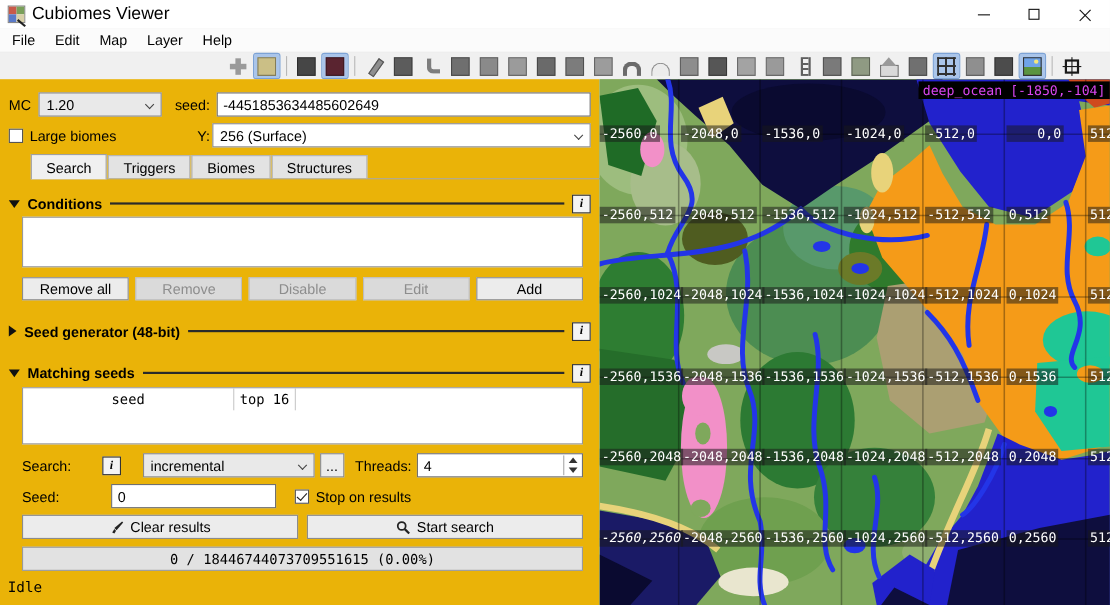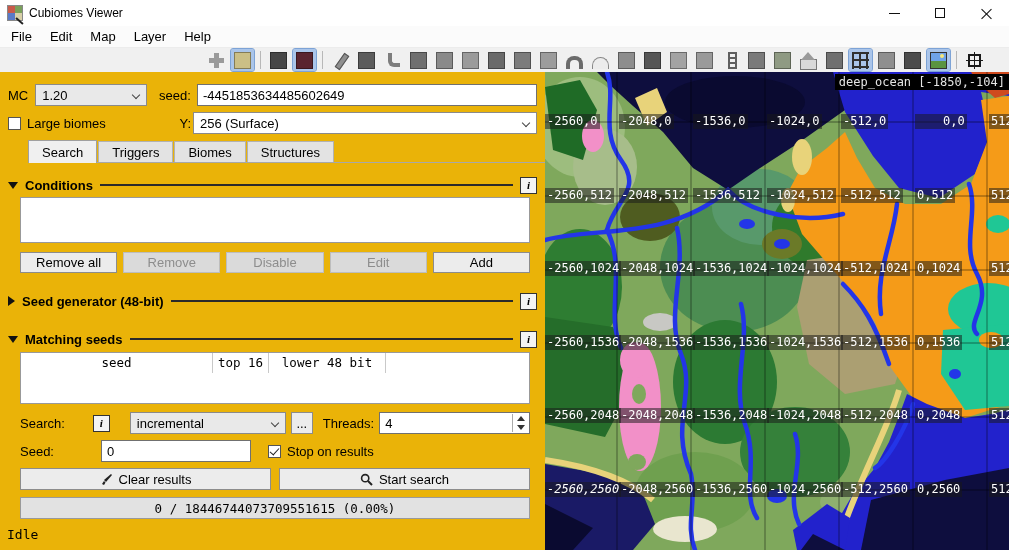--- a/index.html
+++ b/index.html
@@ -5,21 +5,21 @@
   * { margin:0; padding:0; box-sizing:border-box; }
   html,body { width:1009px; height:550px; overflow:hidden; }
   body { font-family:"Liberation Sans", sans-serif; font-size:13px; color:#000; background:#f0f0f0; }
   #window { position:relative; width:1009px; height:550px; background:#f0f0f0; }
 
   
   #titlebar { position:absolute; left:0; top:0; width:1009px; height:26px; background:#ffffff; display:flex; align-items:center; }
   #app-icon { width:16px; height:16px; margin:0 6px 0 7px; position:relative; display:grid; grid-template-columns:1fr 1fr; grid-template-rows:1fr 1fr; border:1px solid #888; }
   #app-icon .q1{background:#c85a4a;} #app-icon .q2{background:#7aa05a;} #app-icon .q3{background:#5a7ac8;} #app-icon .q4{background:#d8d0a8;}
   #app-icon:after { content:""; position:absolute; right:-2px; bottom:-2px; width:9px; height:2px; background:#222; transform:rotate(40deg); }
-  #title-text { font-size:12px; }
+  #title-text { font-size:16px; }
   #win-controls { margin-left:auto; display:flex; height:26px; }
   .win-btn { width:46px; height:26px; display:flex; align-items:center; justify-content:center; color:#111; font-size:13px; }
   .glyph-min { width:11px; height:0; border-top:1px solid #111; display:block; }
   .glyph-max { width:10px; height:10px; border:1px solid #111; display:block; }
   .glyph-close { position:relative; width:11px; height:11px; display:block; }
   .glyph-close:before,.glyph-close:after{ content:""; position:absolute; left:5px; top:-1px; width:1px; height:14px; background:#111; }
   .glyph-close:before{ transform:rotate(45deg);} .glyph-close:after{ transform:rotate(-45deg);}
 
   
   #menubar { position:absolute; left:0; top:26px; width:1009px; height:22px; background:#fbfbfb; display:flex; align-items:center; padding-left:2px; border-bottom:1px solid #ececec; }
@@ -80,21 +80,21 @@
   .spin .up { width:0;height:0;border-left:4px solid transparent;border-right:4px solid transparent;border-bottom:5px solid #333; }
   .spin .dn { width:0;height:0;border-left:4px solid transparent;border-right:4px solid transparent;border-top:5px solid #333; }
 
   #progress { position:absolute; left:20px; top:425px; width:510px; height:22px; background:#e2e2e2; border:1px solid #9a9a9a; display:flex; align-items:center; justify-content:center; font-family:"DejaVu Sans Mono", monospace; font-size:12.5px; }
   #status { position:absolute; left:7px; top:455px; font-family:"DejaVu Sans Mono", monospace; font-size:13px; }
 
   
   #map { position:absolute; left:545px; top:72px; width:464px; height:478px; overflow:hidden; background:#7fa85c; }
   #map svg { position:absolute; left:0; top:0; }
   .map-label { position:absolute; font:12px "DejaVu Sans Mono", monospace; color:#fff; background:rgba(25,25,25,.52); padding:0 2px; white-space:nowrap; line-height:15px; }
-  #hover-label { position:absolute; top:2px; right:0; font:12px "DejaVu Sans Mono", monospace; color:#e5e5e5; background:#000; padding:1px 4px; white-space:nowrap; }
+  #hover-label { position:absolute; top:2px; right:0; font:12px "DejaVu Sans Mono", monospace; color:#d946ef; background:#000; padding:1px 4px; white-space:nowrap; }
 </style>
 </head>
 <body>
 
 <div id="window">
 
   <div id="titlebar">
     <span id="app-icon">
         <span class="q1"></span>
         <span class="q2"></span>
@@ -272,21 +272,20 @@
     <div class="sect" style="top:258px;">
       <span class="arrow-down"></span>
       <span class="title">Matching seeds</span>
       <span class="line"></span>
       <span class="info-btn">i</span>
     </div>
     <div id="seed-table">
       <div class="thead">
         <span class="th" style="width:192px;">seed</span>
         <span class="th" style="width:56px;">top 16</span>
-        <span class="th" style="width:117px;">lower 48 bit</span>
       </div>
     </div>
 
     <div class="row" style="left:20px; top:340px; width:510px;">
       <label>Search:</label>
       <span class="info-btn" style="margin-left:28px;">i</span>
       <span class="combo" style="width:156px; margin-left:20px;">
         <span>incremental</span>
           <span class="chev"></span>
       </span>

